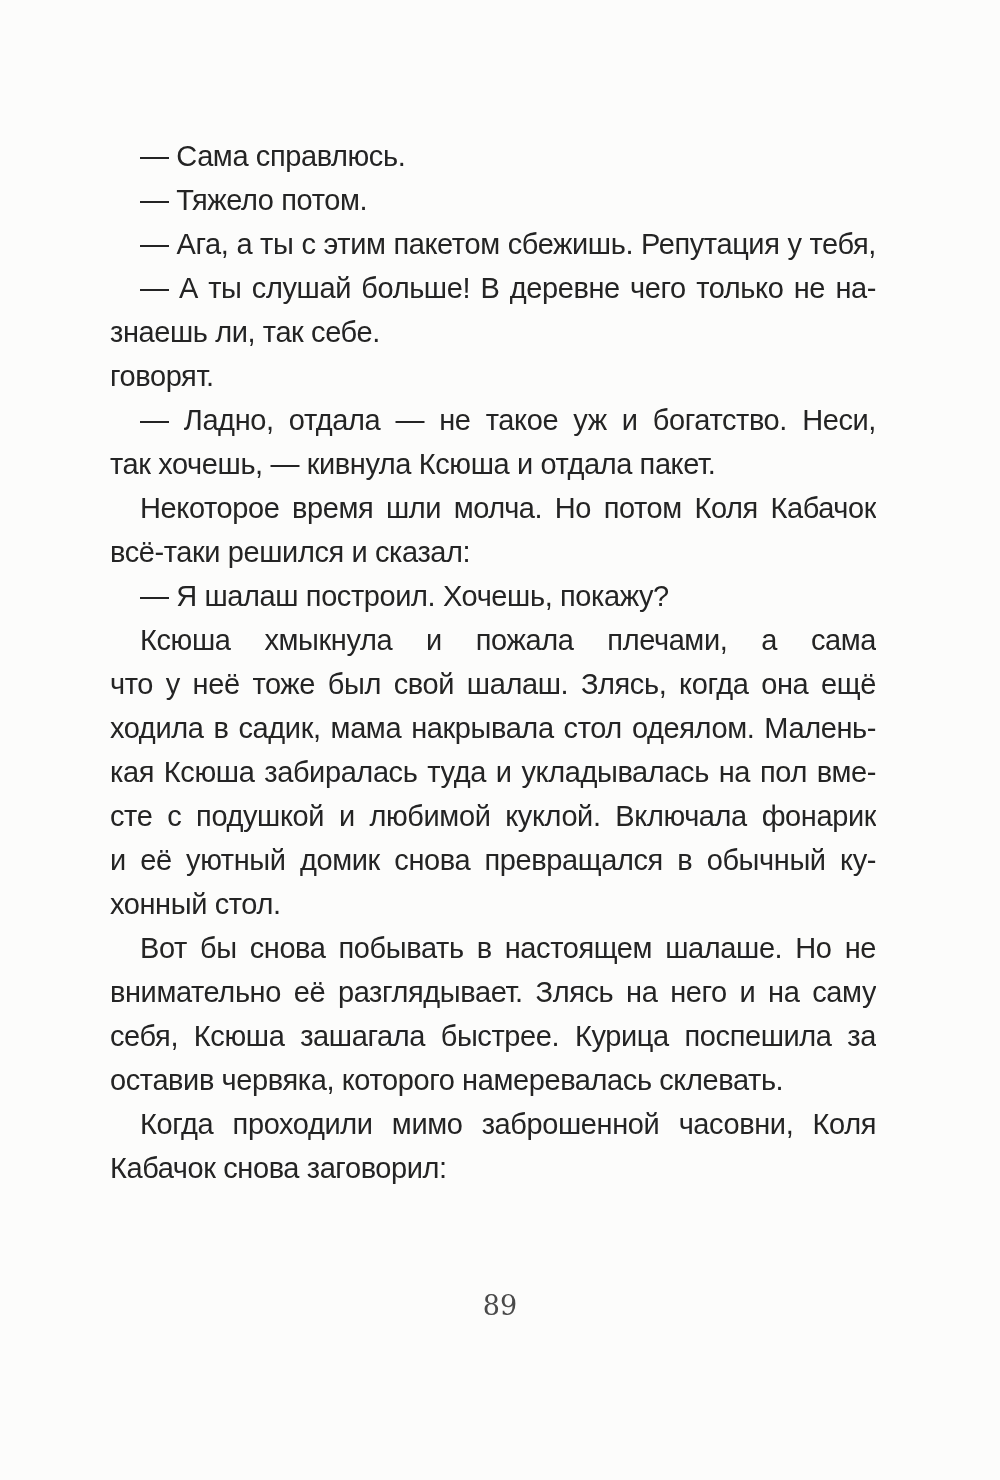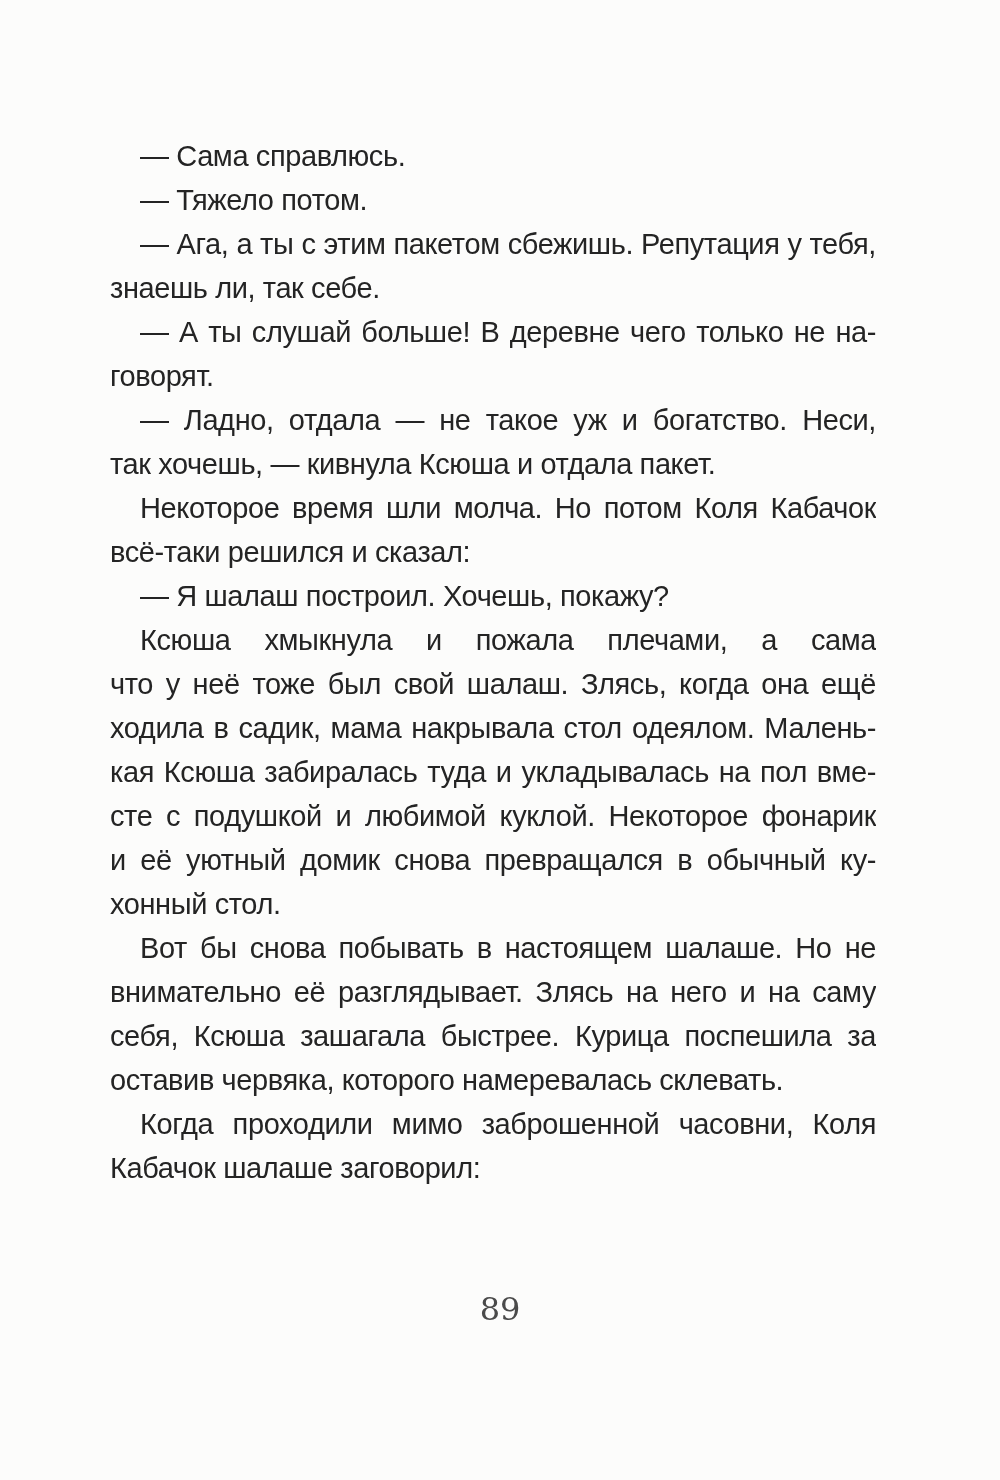--- a/index.html
+++ b/index.html
@@ -38,48 +38,48 @@
   .line.last {
     text-align-last: left;
   }
   .page-number {
     position: absolute;
     top: 1290px;
     left: 0;
     width: 100%;
     text-align: center;
     font-family: "DejaVu Serif", serif;
-    font-size: 32px;
+    font-size: 27px;
     color: #4a4a4a;
   }
 </style>
 </head>
 <body>
 
 <div class="page">
   <main class="text-block">
       <div class="line first last">— Сама справлюсь.</div>
       <div class="line first last">— Тяжело потом.</div>
       <div class="line first">— Ага, а ты с этим пакетом сбежишь. Репутация у тебя,</div>
+      <div class="line first">— А ты слушай больше! В деревне чего только не на-</div>
       <div class="line last">знаешь ли, так себе.</div>
-      <div class="line first">— А ты слушай больше! В деревне чего только не на-</div>
       <div class="line last">говорят.</div>
       <div class="line first">— Ладно, отдала — не такое уж и богатство. Неси, если</div>
       <div class="line last">так хочешь, — кивнула Ксюша и отдала пакет.</div>
       <div class="line first">Некоторое время шли молча. Но потом Коля Кабачок</div>
       <div class="line last">всё-таки решился и сказал:</div>
       <div class="line first last">— Я шалаш построил. Хочешь, покажу?</div>
       <div class="line first">Ксюша хмыкнула и пожала плечами, а сама вспомнила,</div>
       <div class="line">что у неё тоже был свой шалаш. Злясь, когда она ещё</div>
       <div class="line">ходила в садик, мама накрывала стол одеялом. Малень-</div>
       <div class="line">кая Ксюша забиралась туда и укладывалась на пол вме-</div>
-      <div class="line">сте с подушкой и любимой куклой. Некоторое фонарик</div>
+      <div class="line">сте с подушкой и любимой куклой. Включала фонарик</div>
       <div class="line">и её уютный домик снова превращался в обычный ку-</div>
       <div class="line last">хонный стол.</div>
       <div class="line first">Вот бы снова побывать в настоящем шалаше. Но не со-</div>
       <div class="line">внимательно её разглядывает. Злясь на него и на саму</div>
       <div class="line">себя, Ксюша зашагала быстрее. Курица поспешила за ней,</div>
       <div class="line last">оставив червяка, которого намеревалась склевать.</div>
       <div class="line first">Когда проходили мимо заброшенной часовни, Коля</div>
-      <div class="line last">Кабачок шалаше заговорил:</div>
+      <div class="line last">Кабачок снова заговорил:</div>
     </main>
   <footer class="page-number">89</footer>
 </div>
 
 </body></html>

